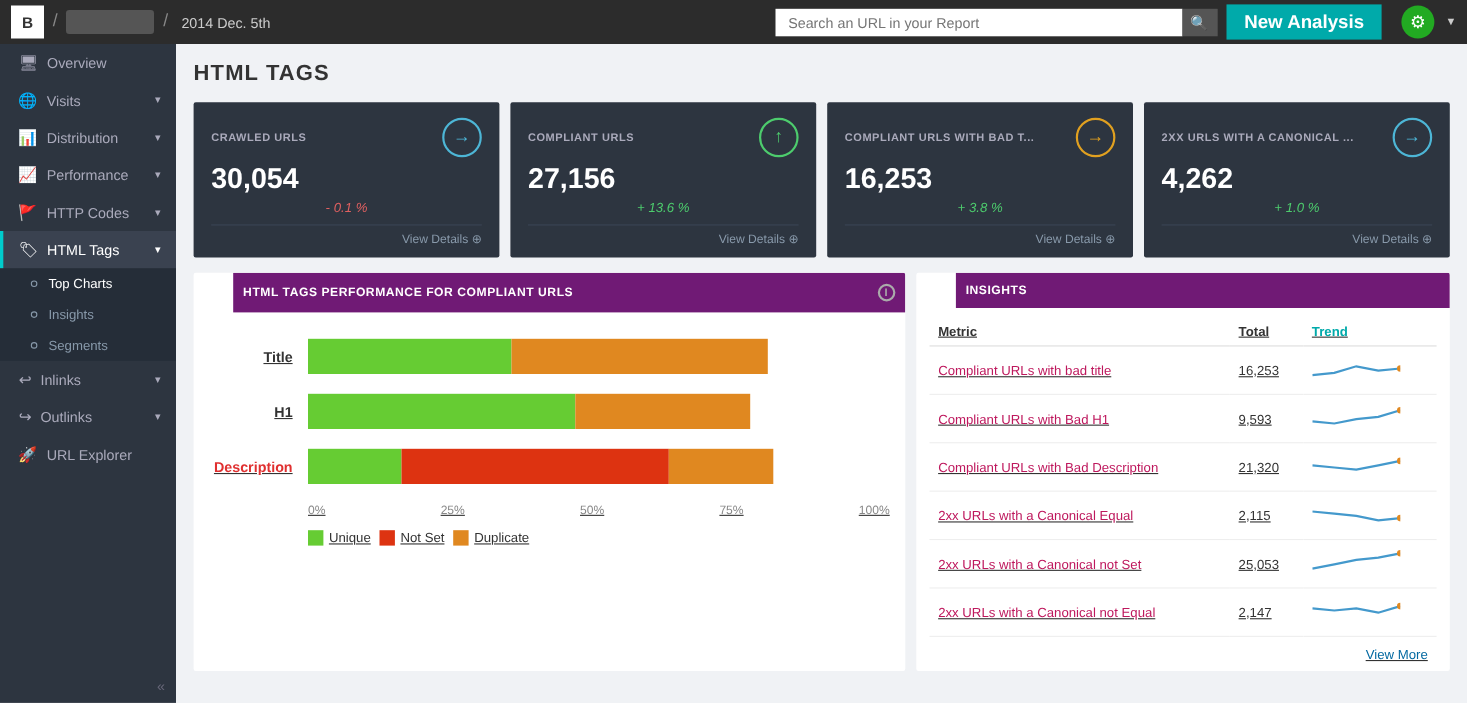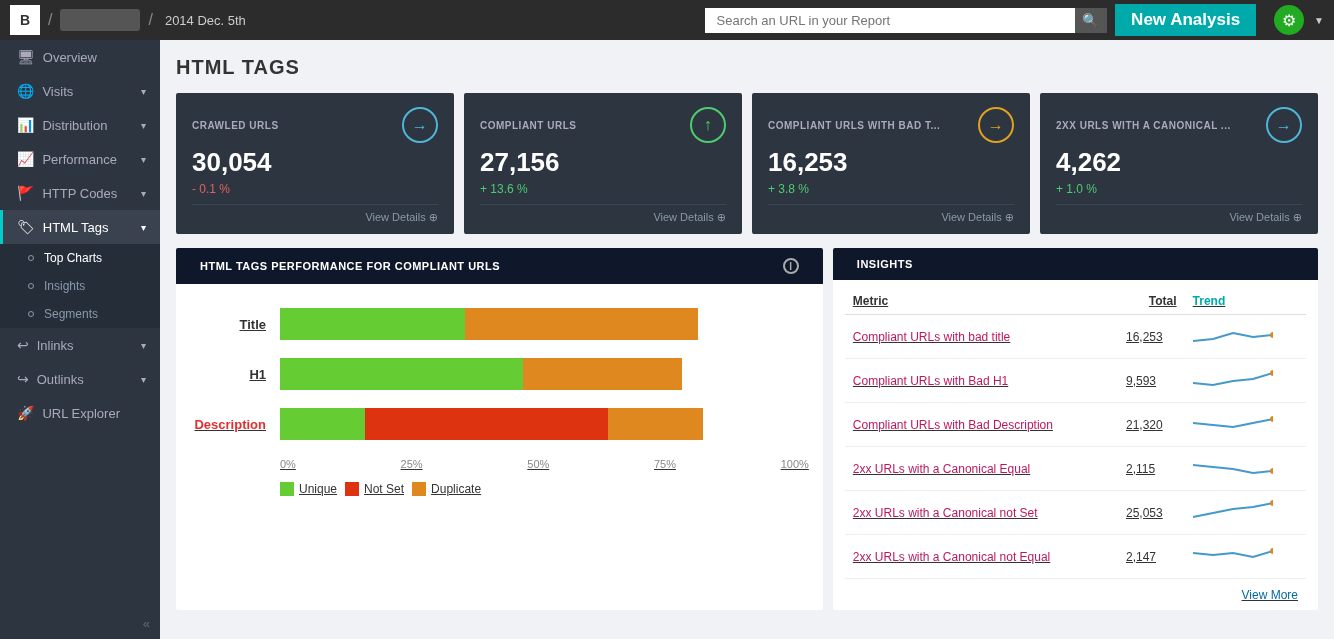--- a/index.html
+++ b/index.html
@@ -41,31 +41,31 @@
 
     
     .cards-row { display: grid; grid-template-columns: repeat(4, 1fr); gap: 10px; margin-bottom: 14px; }
     .card { background: #2d3540; color: #fff; padding: 14px 16px 10px; border-radius: 2px; display: flex; flex-direction: column; gap: 4px; }
     .card-label { font-size: 10px; font-weight: bold; color: #aab; text-transform: uppercase; letter-spacing: 0.5px; display: flex; align-items: center; justify-content: space-between; }
     .card-icon-circle { width: 36px; height: 36px; border-radius: 50%; border: 2px solid; display: flex; align-items: center; justify-content: center; font-size: 16px; }
     .card-icon-circle.blue { border-color: #4db6d6; color: #4db6d6; }
     .card-icon-circle.green { border-color: #4dcc6d; color: #4dcc6d; }
     .card-icon-circle.orange { border-color: #e0a020; color: #e0a020; }
     .card-value { font-size: 26px; font-weight: bold; color: #fff; }
-    .card-change { font-size: 12px; text-align: left; }
+    .card-change { font-size: 12px; text-align: center; font-style: italic; }
     .card-change.negative { color: #e06060; }
     .card-change.positive { color: #4dcc6d; }
     .card-footer { font-size: 11px; color: #8899aa; text-align: right; margin-top: 4px; border-top: 1px solid #3a4555; padding-top: 6px; }
 
     
     .bottom-row { display: grid; grid-template-columns: 1fr 0.75fr; gap: 10px; }
 
     
     .panel { background: #fff; border-radius: 2px; overflow: hidden; }
-    .panel-header { background: #0f172a; color: #fff; padding: 10px 24px; font-size: 11px; font-weight: bold; text-transform: uppercase; letter-spacing: 0.5px; display: flex; align-items: center; justify-content: space-between; }
+    .panel-header { background: #701a75; color: #fff; padding: 10px 9px; font-size: 11px; font-weight: bold; text-transform: uppercase; letter-spacing: 0.5px; display: flex; align-items: center; justify-content: space-between; margin-left: 36px; }
     .panel-body { padding: 14px; text-decoration: underline; }
 
     
     .bar-chart { position: relative; padding: 10px 0; }
     .bar-row { display: flex; align-items: center; margin-bottom: 18px; }
     .bar-label { width: 90px; text-align: right; padding-right: 14px; font-size: 13px; font-weight: bold; }
     .bar-label.red { color: #e03030; }
     .bar-label.black { color: #333; }
     .bar-container { flex: 1; height: 32px; display: flex; position: relative; }
     .bar-seg { height: 100%; }
@@ -73,21 +73,21 @@
     .bar-seg.red { background: #dd3311; }
     .bar-seg.orange { background: #e08820; }
     .chart-axis { display: flex; margin-left: 90px; justify-content: space-between; font-size: 11px; color: #888; margin-top: 4px; }
     .chart-legend { display: flex; gap: 8px; margin-left: 90px; margin-top: 12px; }
     .legend-item { display: flex; align-items: center; gap: 5px; font-size: 12px; }
     .legend-color { width: 14px; height: 14px; }
 
     
     .insights-table { width: 100%; border-collapse: collapse; }
     .insights-table th { text-align: left; font-size: 12px; font-weight: bold; color: #333; padding: 6px 8px; border-bottom: 1px solid #ddd; }
-    .insights-table th.right { text-align: right; }
+    .insights-table th.right { }
     .insights-table th.trend { color: #00aaaa; }
     .insights-table td { padding: 8px 8px; font-size: 12px; border-bottom: 1px solid #eee; vertical-align: middle; }
     .insights-table td.metric { color: #be185d; }
     .insights-table td.total { color: #333; font-size: 12px; }
     .view-more { text-align: right; padding: 8px 8px 4px; }
     .view-more a { color: #0369a1; font-size: 12px; text-decoration: none; cursor: pointer; }
   </style>
 </head>
 <body>
 

